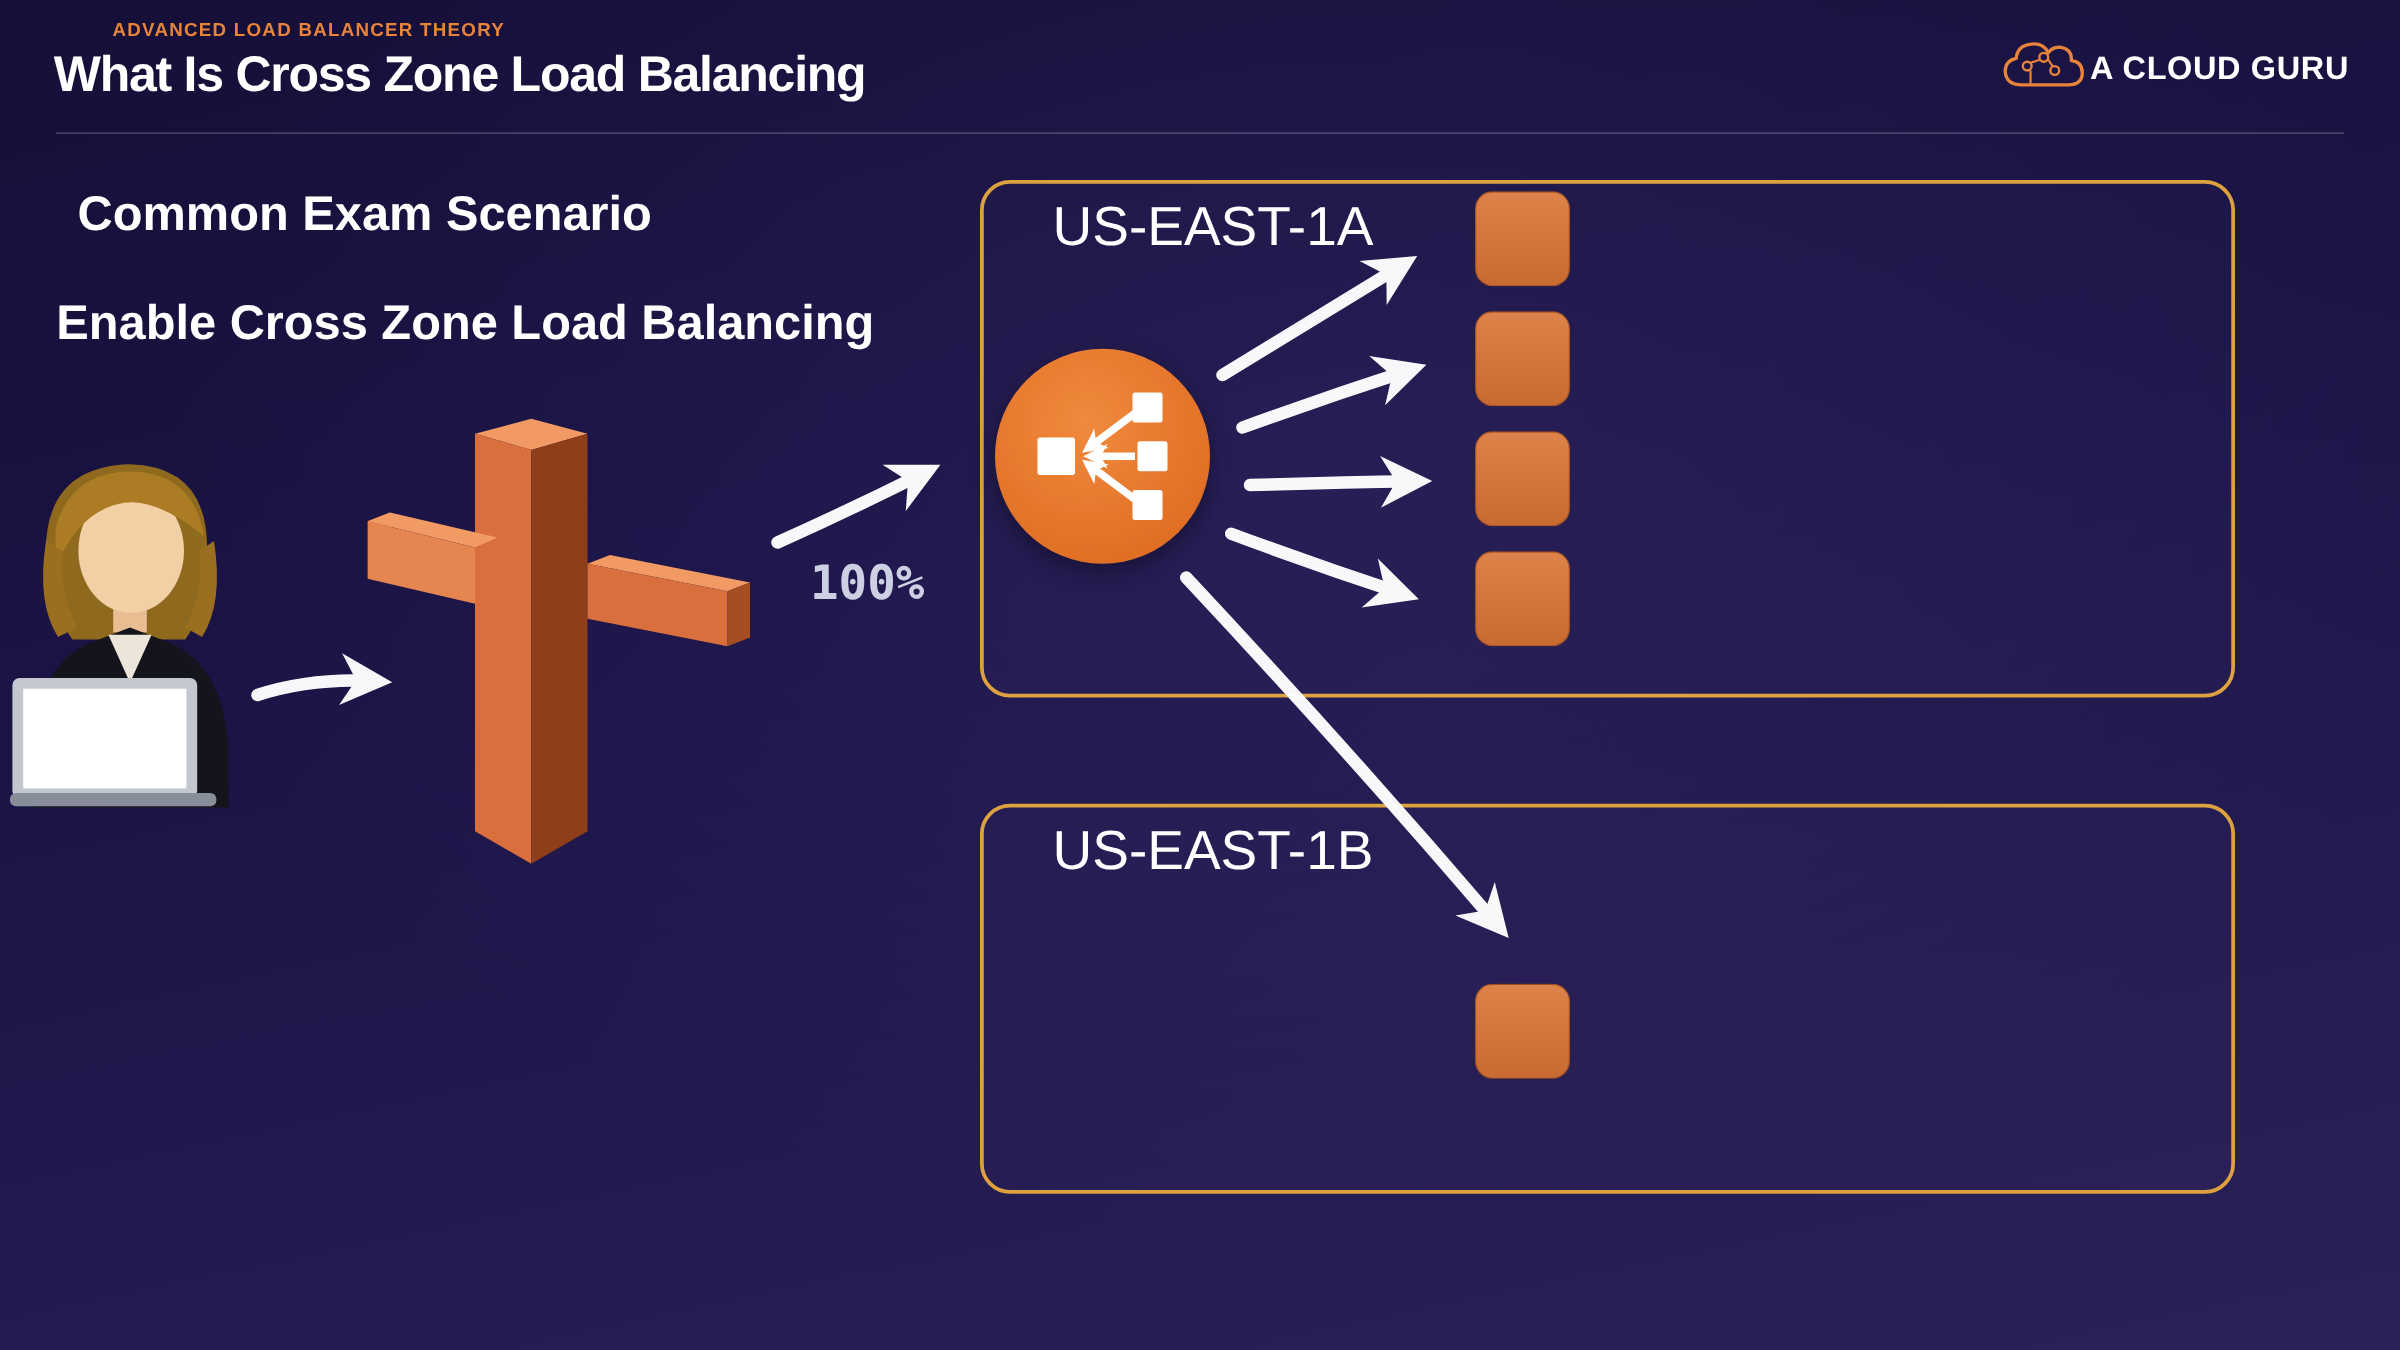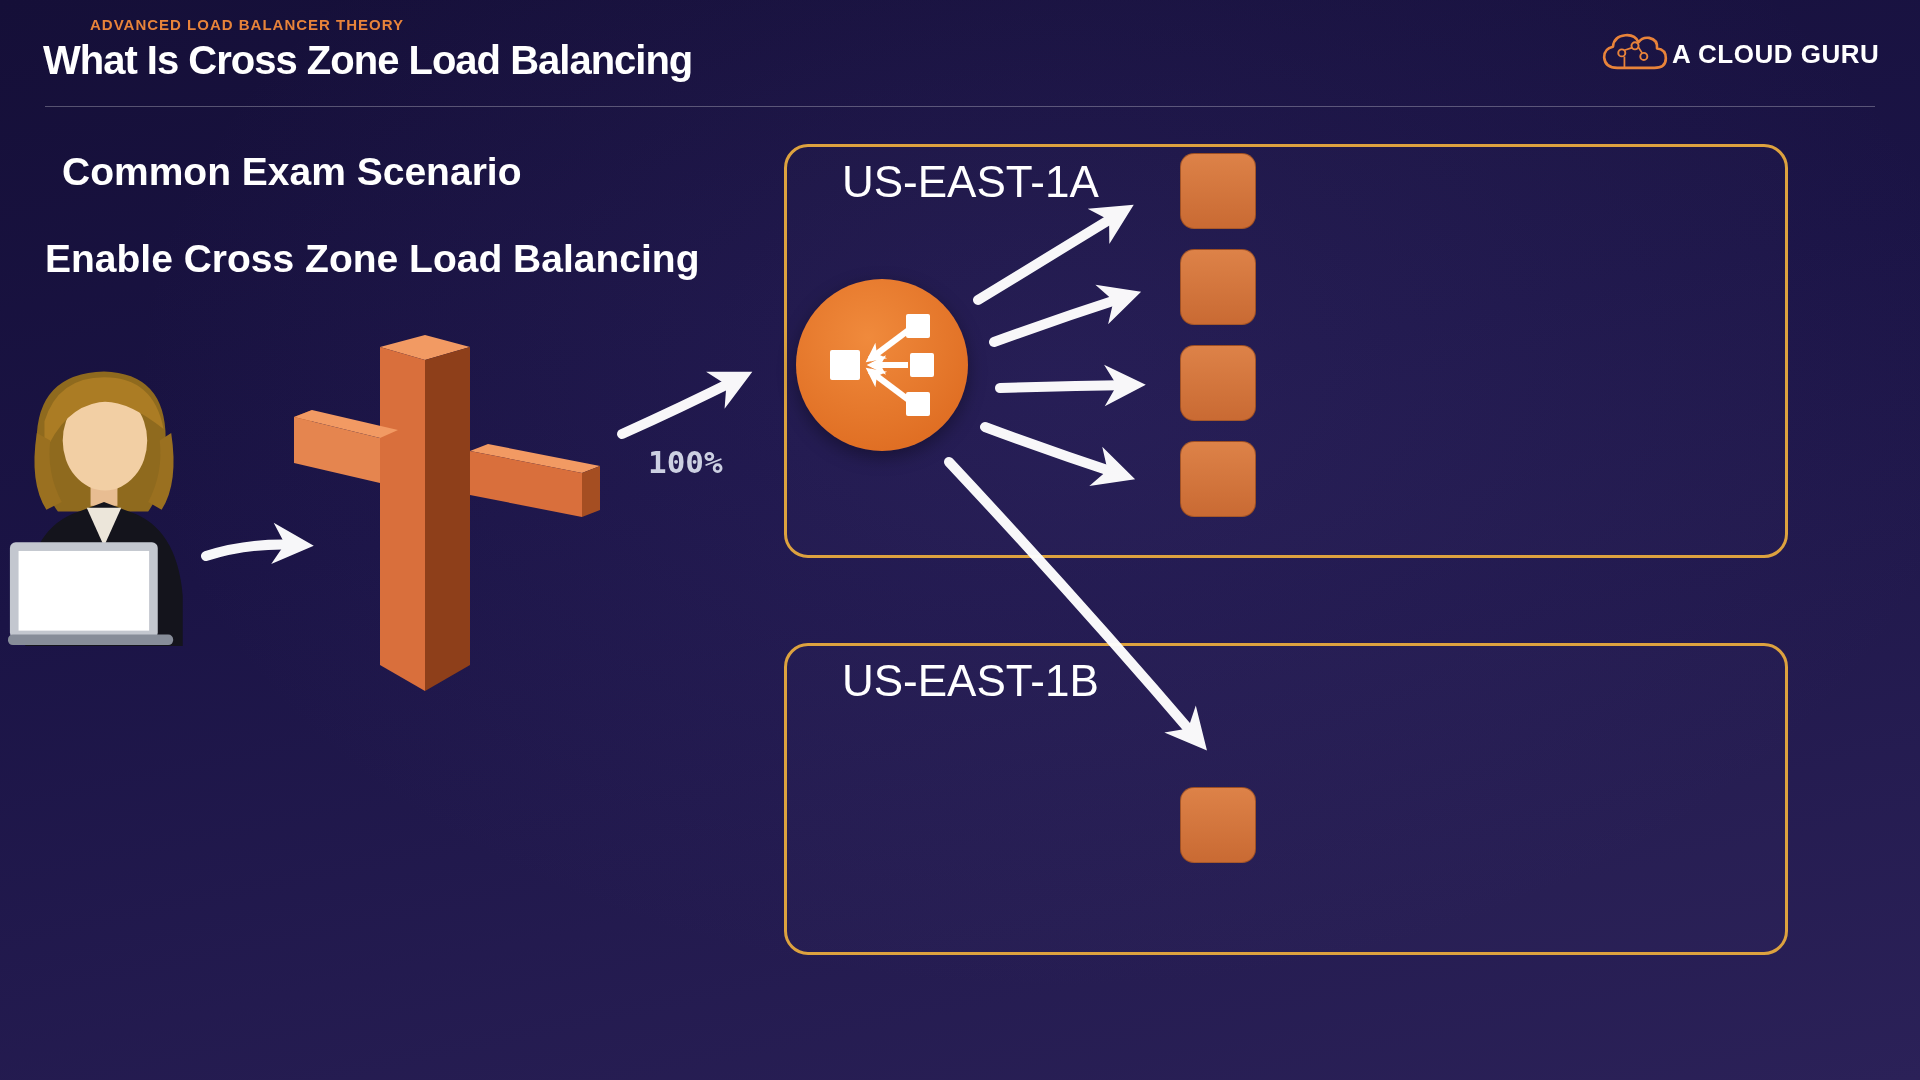--- a/index.html
+++ b/index.html
@@ -39,21 +39,21 @@
     background:linear-gradient(180deg,#dd8248,#c96a33);
     border:1px solid rgba(120,55,20,0.55);
   }
 
   
   .elb-node { left:796px; top:279px; width:172px; height:172px; border-radius:50%;
     background:radial-gradient(circle at 42% 34%, #f08a3c, #e06f24 75%);
     box-shadow:0 6px 18px rgba(0,0,0,0.35); z-index:4; }
 
   
-  .traffic-label { left:648px; top:444px; font-size:31px; font-weight:bold;
+  .traffic-label { left:648px; top:444px; font-size:38px; font-weight:bold;
     font-family:"DejaVu Sans Mono", monospace; color:#ccd0e2; }
 
   
   .person { left:8px; top:352px; width:192px; height:300px; z-index:3; }
   .lb3d   { left:294px; top:333px; width:306px; height:366px; z-index:3; }
 
   .arrows { left:0; top:0; width:1920px; height:1080px; z-index:10; pointer-events:none; }
 </style>
 </head>
 <body>

